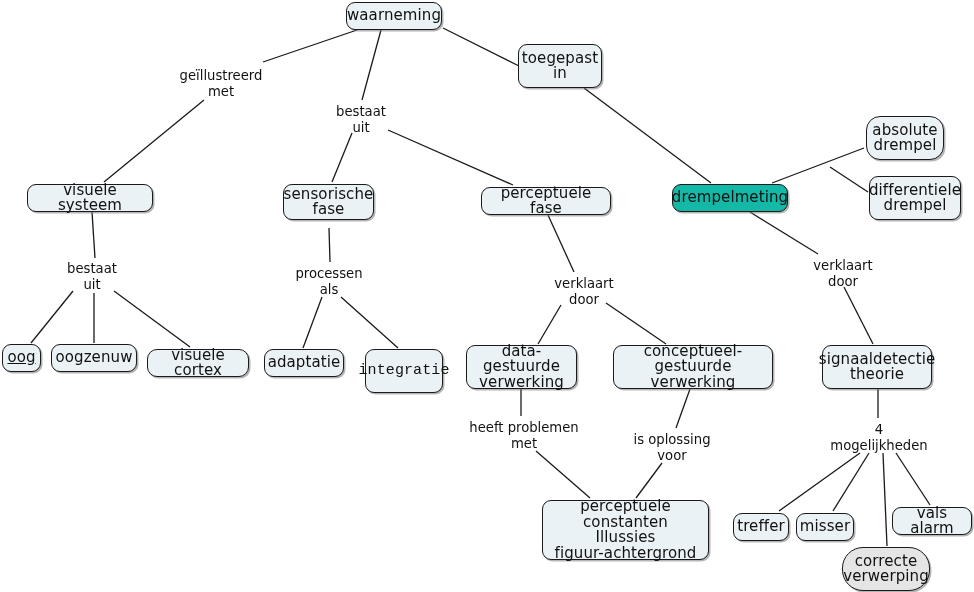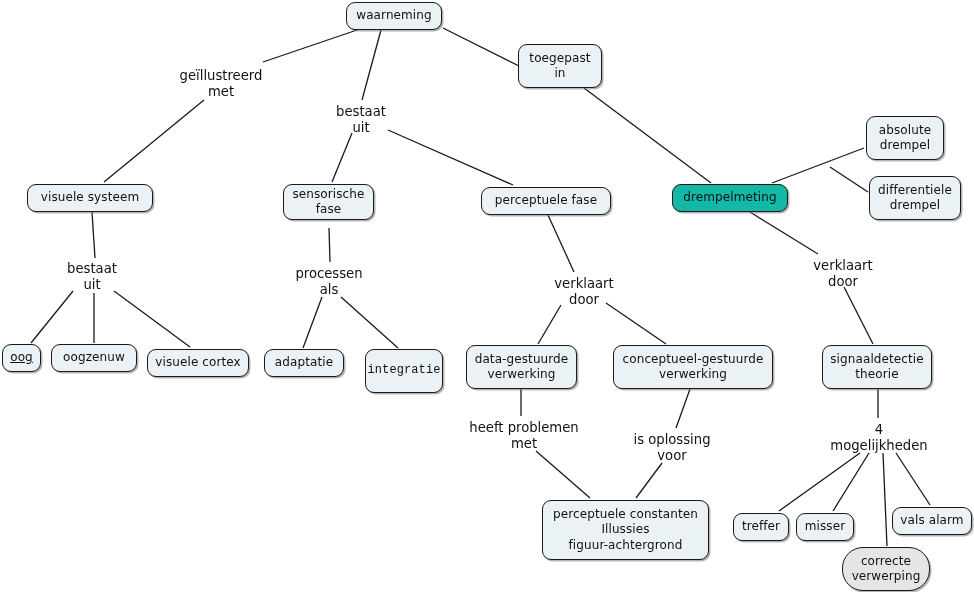--- a/index.html
+++ b/index.html
@@ -27,21 +27,21 @@
     position: absolute;
     box-sizing: border-box;
     background: #eaf2f5;
     border: 1.4px solid #1a1a1a;
     border-radius: 9px;
     display: flex;
     align-items: center;
     justify-content: center;
     text-align: center;
     color: #111111;
-    font-size: 12px;
+    font-size: 15px;
     line-height: 15.5px;
     letter-spacing: 0.1px;
     box-shadow: 1.5px 1.5px 0 rgba(120,120,120,0.55);
     padding: 0 6px;
     white-space: pre-line;
   }
   .edge-label {
     position: absolute;
     color: #111111;
     font-size: 13.2px;
@@ -89,27 +89,27 @@
     </svg>
   <div id="node-layer">
       <div class="node" style="left: 346px; top: 2px; width: 96px; height: 28px; background: rgb(234, 242, 245); border-color: rgb(26, 26, 26);"><span>waarneming</span></div>
       <div class="node" style="left: 518px; top: 44px; width: 84px; height: 44px; background: rgb(234, 242, 245); border-color: rgb(26, 26, 26);"><span>toegepast
 in</span></div>
       <div class="node" style="left: 27px; top: 184px; width: 126px; height: 28px; background: rgb(234, 242, 245); border-color: rgb(26, 26, 26);"><span>visuele systeem</span></div>
       <div class="node" style="left: 283px; top: 184px; width: 91px; height: 36px; background: rgb(234, 242, 245); border-color: rgb(26, 26, 26);"><span>sensorische
 fase</span></div>
       <div class="node" style="left: 481px; top: 187px; width: 130px; height: 28px; background: rgb(234, 242, 245); border-color: rgb(26, 26, 26);"><span>perceptuele fase</span></div>
       <div class="node" style="left: 672px; top: 184px; width: 116px; height: 28px; background: #14b8a6; border-color: rgb(26, 26, 26);"><span>drempelmeting</span></div>
-      <div class="node" style="left: 866px; top: 116px; width: 78px; height: 44px; background: rgb(234, 242, 245); border-color: rgb(26, 26, 26);"><span>absolute
+      <div class="node" style="left: 866px; top: 116px; width: 78px; height: 44px; background: rgb(234, 242, 245); border-color: rgb(26, 26, 26); border-radius: 14px;"><span>absolute
 drempel</span></div>
       <div class="node" style="left: 869px; top: 176px; width: 92px; height: 44px; background: rgb(234, 242, 245); border-color: rgb(26, 26, 26);"><span>differentiele
 drempel</span></div>
       <div class="node" style="left: 2px; top: 344px; width: 39px; height: 28px; background: rgb(234, 242, 245); border-color: rgb(26, 26, 26); text-decoration: underline;"><span>oog</span></div>
       <div class="node" style="left: 51px; top: 344px; width: 86px; height: 28px; background: rgb(234, 242, 245); border-color: rgb(26, 26, 26);"><span>oogzenuw</span></div>
-      <div class="node" style="left: 147px; top: 349px; width: 102px; height: 28px; background: rgb(234, 242, 245); border-color: rgb(26, 26, 26);"><span>visuele cortex</span></div>
+      <div class="node" style="left: 147px; top: 349px; width: 102px; height: 28px; background: rgb(234, 242, 245); border-color: rgb(26, 26, 26); border-radius: 10px;"><span>visuele cortex</span></div>
       <div class="node" style="left: 264px; top: 349px; width: 80px; height: 28px; background: rgb(234, 242, 245); border-color: rgb(26, 26, 26);"><span>adaptatie</span></div>
       <div class="node" style="left: 365px; top: 349px; width: 78px; height: 44px; background: rgb(234, 242, 245); border-color: rgb(26, 26, 26); font-family: Liberation Mono, monospace;"><span>integratie</span></div>
       <div class="node" style="left: 466px; top: 345px; width: 111px; height: 44px; background: rgb(234, 242, 245); border-color: rgb(26, 26, 26); text-align: center;"><span>data-gestuurde
 verwerking</span></div>
       <div class="node" style="left: 613px; top: 345px; width: 160px; height: 44px; background: rgb(234, 242, 245); border-color: rgb(26, 26, 26);"><span>conceptueel-gestuurde
 verwerking</span></div>
       <div class="node" style="left: 822px; top: 345px; width: 110px; height: 44px; background: rgb(234, 242, 245); border-color: rgb(26, 26, 26);"><span>signaaldetectie
 theorie</span></div>
       <div class="node" style="left: 542px; top: 500px; width: 167px; height: 60px; background: rgb(234, 242, 245); border-color: rgb(26, 26, 26);"><span>perceptuele constanten
 Illussies

